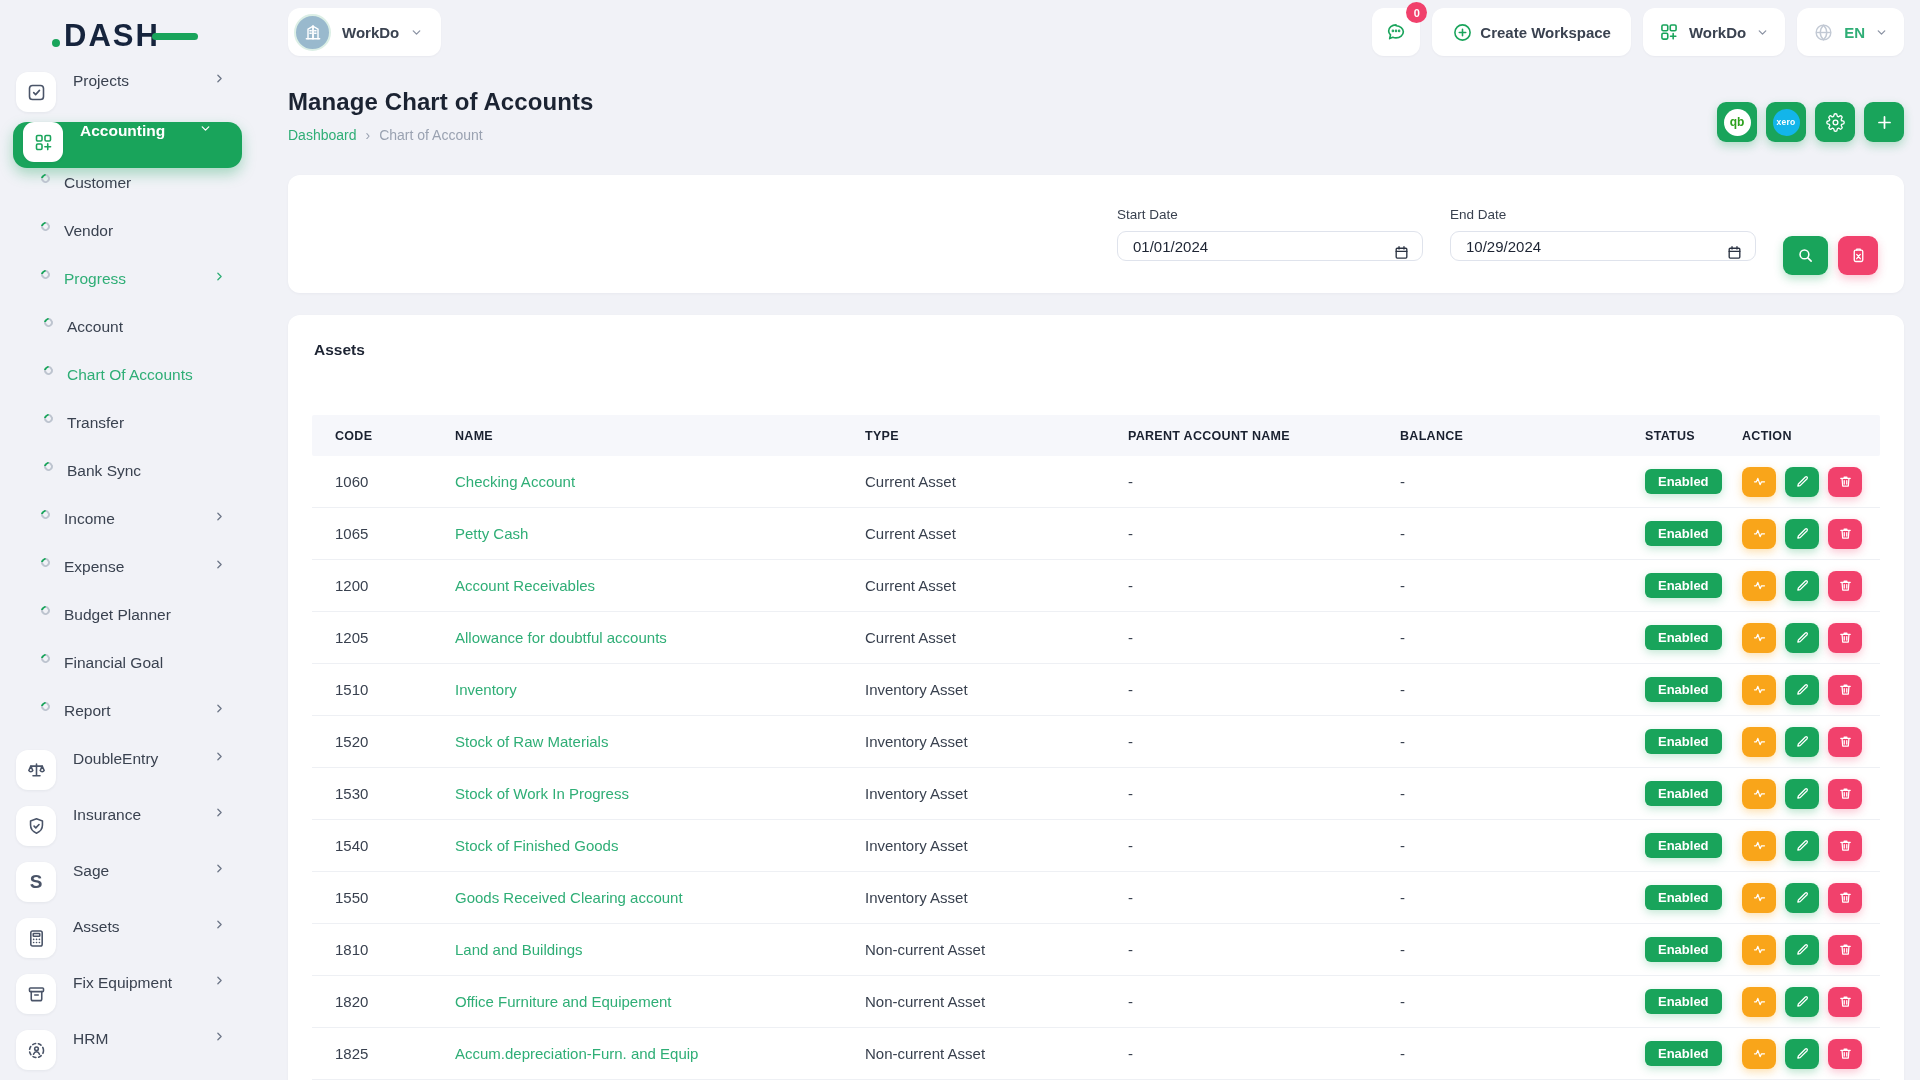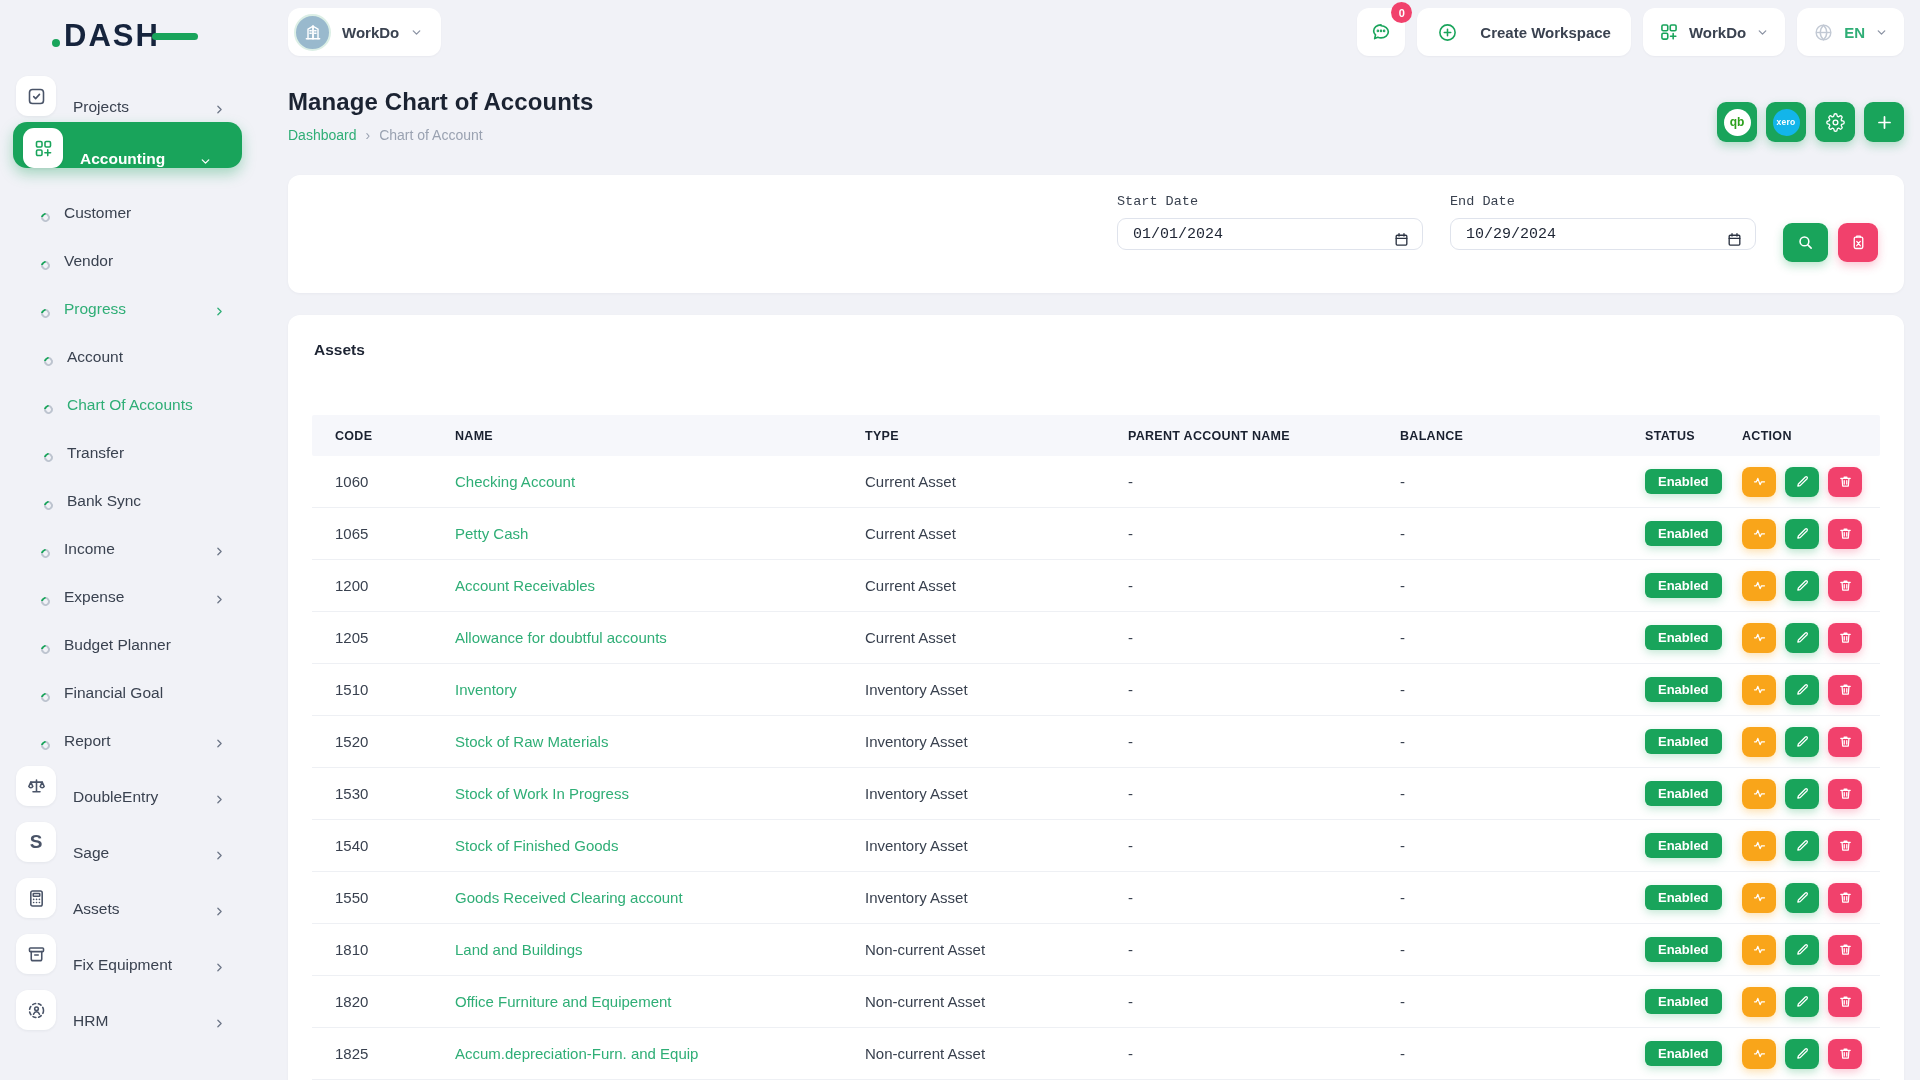--- a/index.html
+++ b/index.html
@@ -15,21 +15,21 @@
   .app{position:relative;width:1920px;height:1080px;overflow:hidden;}
   svg{display:block;}
 
   
   .sidebar{position:absolute;left:0;top:0;width:256px;height:1080px;padding-top:14px;}
   .logo{position:relative;margin-left:64px;width:130px;height:44px;display:flex;align-items:center;}
   .logo-text{font-size:31px;font-weight:800;letter-spacing:2px;color:#16243d;}
   .logo-bar{position:absolute;left:88px;top:19px;width:46px;height:7px;border-radius:4px;background:var(--green);}
   .logo-dot{position:absolute;left:-12px;bottom:11px;width:8px;height:8px;border-radius:50%;background:var(--green);}
   .menu{margin-top:14px;}
-  .sb-item{display:flex;align-items:flex-end;cursor:pointer;}
+  .sb-item{display:flex;align-items:flex-start;cursor:pointer;}
   .sb-item.icon{height:56px;padding-left:16px;}
   .sb-item.icon.first{height:44px;}
   .icon-box{width:40px;height:40px;border-radius:12px;background:#fff;box-shadow:0 1px 3px rgba(20,27,45,.06);display:flex;align-items:center;justify-content:center;color:var(--icon);flex:0 0 40px;}
   .icon-box svg{width:21px;height:21px;}
   .sletter{font-size:19px;font-weight:600;color:#4a5468;font-style:normal;}
   .sb-item.icon .sb-label{margin-left:17px;font-size:15.5px;color:#3a4250;}
   .sb-item.active-pill{height:46px;margin:6px 14px 6px 13px;background:var(--green);border-radius:14px;box-shadow:0 6px 14px rgba(25,164,91,.35);padding-left:10px;}
   .sb-item.active-pill .icon-box{color:var(--green);border-radius:11px;}
   .sb-item.active-pill .sb-label{color:#fff;font-weight:700;}
   .sb-item.active-pill .sb-chevron{color:#fff;}
@@ -49,21 +49,21 @@
   .topbar{display:flex;justify-content:space-between;align-items:flex-start;padding-top:8px;height:64px;}
   .pill{background:#fff;border-radius:12px;height:48px;display:flex;align-items:center;box-shadow:0 1px 2px rgba(20,27,45,.04);cursor:pointer;}
   .ws-pill{padding:0 18px 0 6px;gap:11px;}
   .avatar{width:37px;height:37px;border-radius:50%;background:#99b9cd;border:2px solid #dcefe6;display:flex;align-items:center;justify-content:center;color:#fff;}
   .avatar svg{width:20px;height:20px;}
   .ws-name{font-size:15px;color:#3a4250;font-weight:600;}
   .tb-right{display:flex;gap:12px;}
   .chat-btn{width:48px;position:relative;justify-content:center;}
   .chat-btn svg{width:22px;height:22px;color:var(--green);}
   .chat-badge{position:absolute;top:-6px;right:-7px;min-width:21px;height:21px;border-radius:50%;background:var(--pink);color:#fff;font-size:11px;font-weight:700;display:flex;align-items:center;justify-content:center;}
-  .cw-pill{padding:16px 20px;gap:22px;font-size:15px;color:#3a4250;font-weight:600;}
+  .cw-pill{padding:16px 20px;gap:7px;font-size:15px;color:#3a4250;font-weight:600;}
   .cw-pill svg{width:21px;height:21px;color:var(--green);}
   .sw-pill{padding:0 16px;gap:10px;font-size:15px;color:#3a4250;font-weight:600;}
   .sw-pill .grid-ic{width:20px;height:20px;color:var(--green);}
   .chev{width:13px;height:13px;color:#8b93a3;stroke-width:2.4;}
   .lang-pill{padding:15px 16px;gap:10px;font-size:15px;font-weight:700;color:var(--green-link);}
   .lang-pill .globe{width:21px;height:21px;color:#c2c9d4;}
 
   
   .page-head{display:flex;justify-content:space-between;margin-top:24px;}
   .page-title{font-size:24px;font-weight:700;color:#1b2332;letter-spacing:.1px;}
@@ -71,21 +71,21 @@
   .bc-home{color:var(--green-link);cursor:pointer;}
   .bc-sep{color:#9aa2b1;font-size:14px;}
   .bc-cur{color:#9aa2b1;}
   .head-actions{display:flex;gap:9px;margin-top:14px;}
   .sq-btn{width:40px;height:40px;border:none;border-radius:9px;background:var(--green);display:flex;align-items:center;justify-content:center;cursor:pointer;box-shadow:0 4px 10px rgba(25,164,91,.3);}
   .sq-btn svg{width:19px;height:19px;color:#fff;}
   .qb-circle{width:27px;height:27px;border-radius:50%;background:#fff;display:flex;align-items:center;justify-content:center;font-size:12px;font-weight:700;color:#2ca01c;}
   .xero-circle{width:27px;height:27px;border-radius:50%;background:var(--xero);display:flex;align-items:center;justify-content:center;font-size:8.5px;font-weight:700;color:#fff;letter-spacing:.3px;}
 
   
-  .filter-card{margin-top:32px;background:var(--card);border-radius:12px;height:118px;box-shadow:0 1px 3px rgba(20,27,45,.04);display:flex;justify-content:flex-end;padding:19px 26px;gap:27px;font-family:Liberation Mono, monospace;}
+  .filter-card{margin-top:32px;background:var(--card);border-radius:12px;height:118px;box-shadow:0 1px 3px rgba(20,27,45,.04);display:flex;justify-content:flex-end;padding:32px 26px;gap:27px;}
   .fgroup{display:flex;flex-direction:column;}
   .flabel{font-size:13.5px;color:#39414f;margin-bottom:9px;}
   .finput{position:relative;width:306px;height:32px;}
   .finput input{width:100%;height:100%;border:1px solid var(--border);border-radius:9px;padding:0 40px 0 15px;font-size:15px;color:#1d2433;font-family:inherit;background:#fff;outline:none;}
   .cal-ic{position:absolute;right:13px;top:13px;width:17px;height:17px;color:#2b3342;pointer-events:none;}
   .fbtns{display:flex;gap:10px;margin-top:29px;}
   .fbtn{width:45px;height:39px;border:none;border-radius:9px;display:flex;align-items:center;justify-content:center;cursor:pointer;}
   .fbtn svg{width:17px;height:17px;color:#fff;}
   .fbtn.search{background:var(--green);box-shadow:0 4px 10px rgba(25,164,91,.3);}
   .fbtn.clear{background:var(--pink);box-shadow:0 4px 10px rgba(241,65,108,.3);width:40px;}
@@ -227,20 +227,34 @@
           </span>
           <span class="sb-label">DoubleEntry</span>
           <span class="sb-chevron">
             <svg class="" viewBox="0 0 24 24" fill="none" stroke="currentColor" stroke-width="1.8" stroke-linecap="round" stroke-linejoin="round">
               <path d="M9 6l6 6-6 6"></path>
             </svg>
           </span>
         </div>
         <div class="sb-item icon">
           <span class="icon-box">
+            <svg class="" viewBox="0 0 24 24" fill="none" stroke="currentColor" stroke-width="1.8" stroke-linecap="round" stroke-linejoin="round">
+              <path d="M12 3.2l6.8 2.4v4.8c0 4.4-2.9 7.8-6.8 9.2-3.9-1.4-6.8-4.8-6.8-9.2V5.6L12 3.2z"></path>
+              <path d="M9.2 11.6l2 2 3.7-3.9"></path>
+            </svg>
+          </span>
+          <span class="sb-label">Insurance</span>
+          <span class="sb-chevron">
+            <svg class="" viewBox="0 0 24 24" fill="none" stroke="currentColor" stroke-width="1.8" stroke-linecap="round" stroke-linejoin="round">
+              <path d="M9 6l6 6-6 6"></path>
+            </svg>
+          </span>
+        </div>
+        <div class="sb-item icon">
+          <span class="icon-box">
             <b class="sletter">S</b>
           </span>
           <span class="sb-label">Sage</span>
           <span class="sb-chevron">
             <svg class="" viewBox="0 0 24 24" fill="none" stroke="currentColor" stroke-width="1.8" stroke-linecap="round" stroke-linejoin="round">
               <path d="M9 6l6 6-6 6"></path>
             </svg>
           </span>
         </div>
         <div class="sb-item icon">

